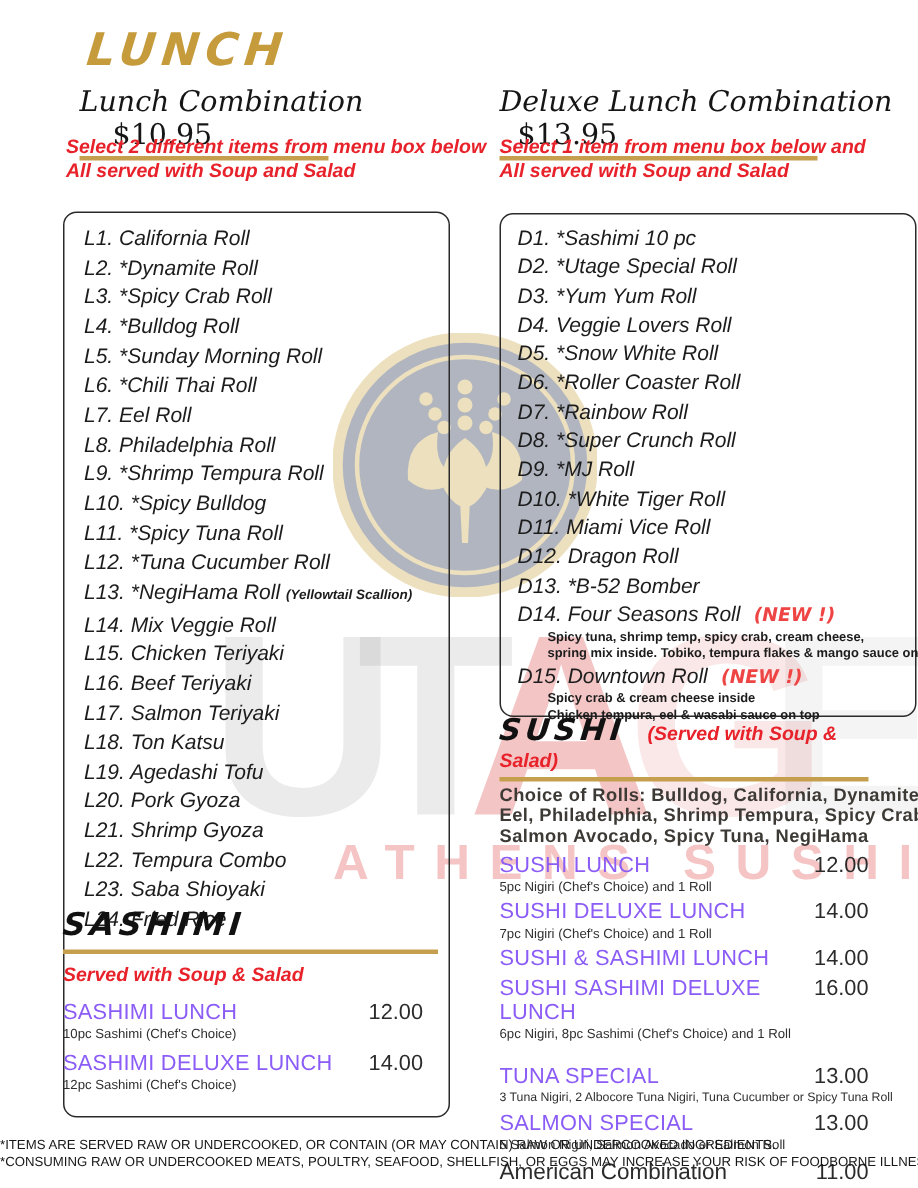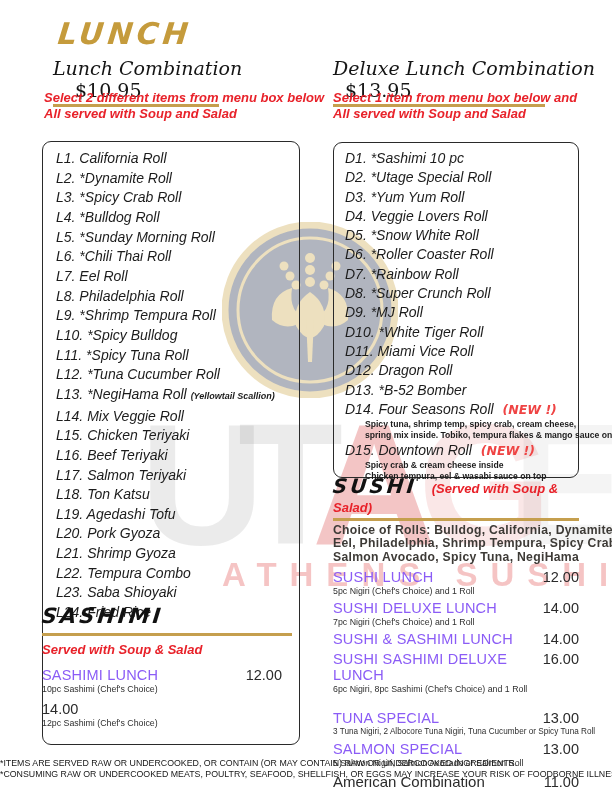--- a/index.html
+++ b/index.html
@@ -116,36 +116,37 @@
   <div class="z" style="left:42px;top:604px;width:240px;">
     <div class="brush" style="font-size:21px;color:#111;letter-spacing:3px;">SASHIMI</div>
     <div class="goldline" style="width:250px;margin-top:5px;"></div>
     <div class="rednote" style="margin-top:6px;">Served with Soup &amp; Salad</div>
     <div class="prow" style="margin-top:10px;">
       <span class="pname">SASHIMI LUNCH</span>
       <span class="pprice">12.00</span>
     </div>
     <div class="psub">10pc Sashimi (Chef's Choice)</div>
     <div class="prow">
+      <span class="pname">SASHIMI DELUXE LUNCH</span>
       <span class="pprice">14.00</span>
     </div>
     <div class="psub">12pc Sashimi (Chef's Choice)</div>
   </div>
 
   <div class="z" style="left:333px;top:57px;width:268px;">
     <span class="serifhead">Deluxe Lunch Combination</span>
     <span class="serifhead" style="margin-left:12px;font-style:normal;">$13.95</span>
     <div class="goldline" style="width:212px;margin-top:3px;"></div>
   </div>
   <div class="z rednote" style="left:333px;top:90px;">
     <div>Select 1 item from menu box below and</div>
     <div>All served with Soup and Salad</div>
   </div>
 
-  <div class="z menu-box" style="left:333px;top:142px;width:246px;height:336px;padding:6px 0 0 11px;box-sizing:border-box;">
+  <div class="z menu-box" style="left:333px;top:142px;width:278px;height:336px;padding:6px 0 0 11px;box-sizing:border-box;">
     <div class="mi-d">D1. *Sashimi 10 pc</div>
     <div class="mi-d">D2. *Utage Special Roll</div>
     <div class="mi-d">D3. *Yum Yum Roll</div>
     <div class="mi-d">D4. Veggie Lovers Roll</div>
     <div class="mi-d">D5. *Snow White Roll</div>
     <div class="mi-d">D6. *Roller Coaster Roll</div>
     <div class="mi-d">D7. *Rainbow Roll</div>
     <div class="mi-d">D8. *Super Crunch Roll</div>
     <div class="mi-d">D9. *MJ Roll</div>
     <div class="mi-d">D10. *White Tiger Roll</div>

